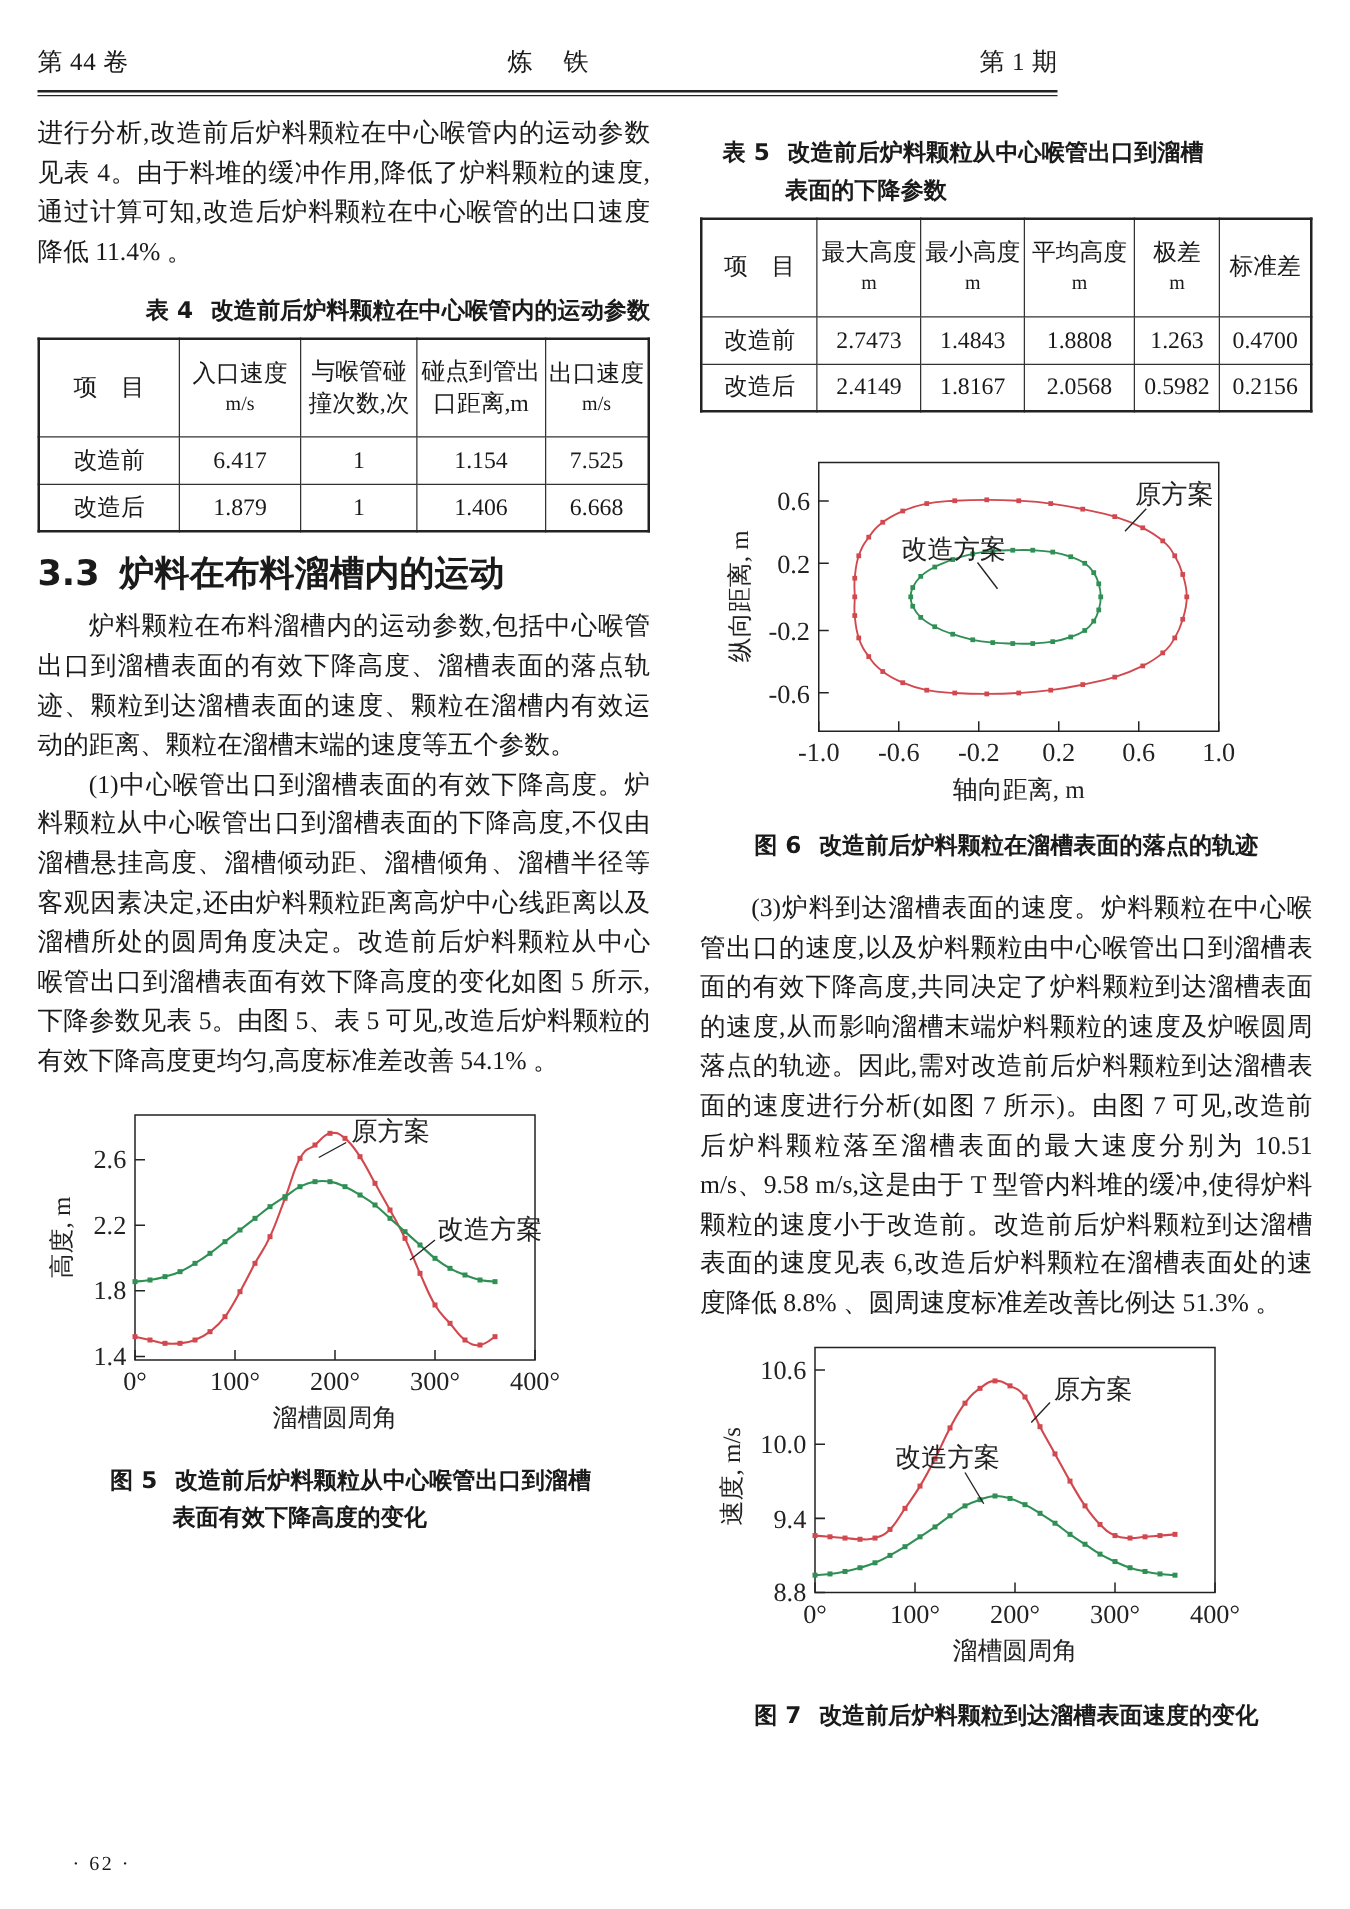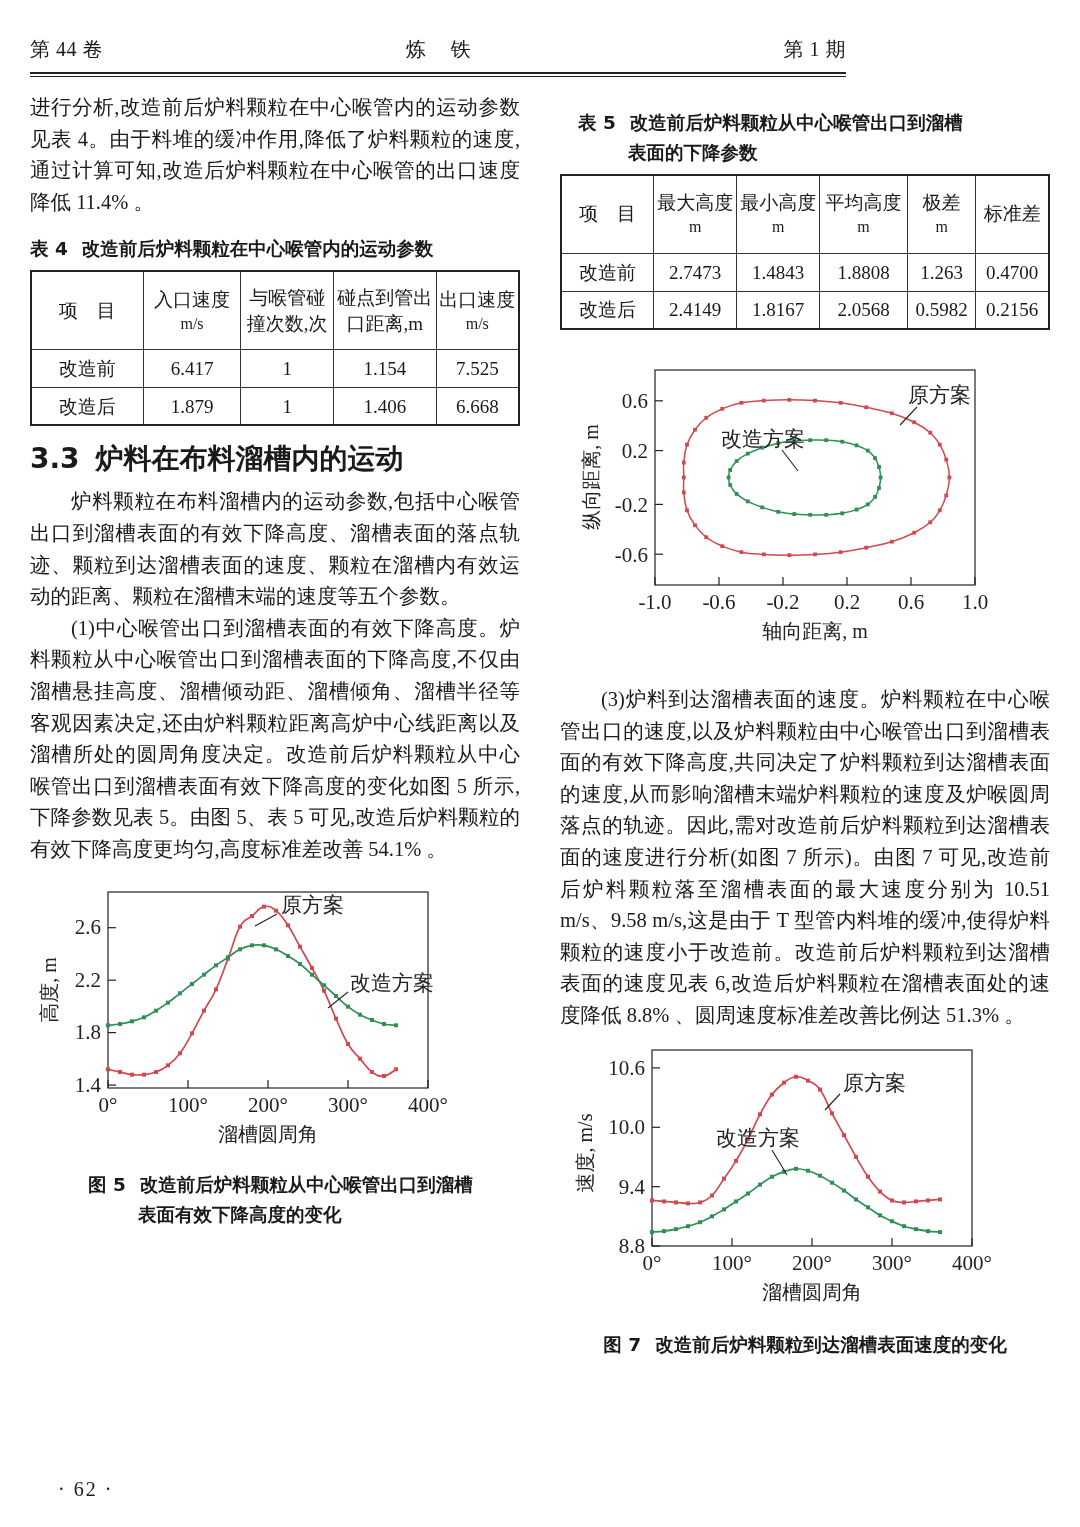--- a/index.html
+++ b/index.html
@@ -50,21 +50,21 @@
     font-weight:bold;
     letter-spacing:0px;
   }
   h3.section .num { margin-right:16px; }
 
   
   .tbl-caption {
     font-family:"DejaVu Sans","Liberation Sans",sans-serif;
     font-weight:bold;
     font-size:18.5px;
-    text-align:left;
+    text-align:right;
     line-height:30px;
     margin:16px 0 6px 0;
   }
   .tbl-caption .lbl { margin-right:14px; }
   .tbl-caption.two-line { text-align:left; padding-left:18px; }
   .tbl-caption.two-line .l2 { display:block; padding-left:50px; }
 
   table.data {
     border-collapse:collapse;
     width:100%;
@@ -99,21 +99,21 @@
   .fig-caption.two-line .l2 { display:block; padding-left:50px; }
 
   svg { display:block; }
   .ax-num { font-family:"Liberation Serif","DejaVu Serif",serif; font-size:21px; fill:#222; }
   .ax-lbl-cn { font-family:"Liberation Serif","DejaVu Serif",serif; font-size:20px; fill:#222; }
   .ser-lbl { font-family:"Liberation Serif","DejaVu Serif",serif; font-size:21px; fill:#222; }
 
   
   .folio {
     position:absolute; left:58px; bottom:26px;
-    font-size:20px; letter-spacing:2px;text-align:right;
+    font-size:16px; letter-spacing:2px;text-align:right;
   }
 </style>
 </head>
 <body>
 
 <div class="page">
 
   <div class="runhead">
     <span>第 44 卷</span>
     <span class="center">炼 铁</span>
@@ -424,23 +424,26 @@
             <rect x="294.70" y="155.70" width="3.8" height="3.8" fill="#2f8f55"></rect>
             <rect x="305.90" y="150.47" width="3.8" height="3.8" fill="#2f8f55"></rect>
             <rect x="313.10" y="143.01" width="3.8" height="3.8" fill="#2f8f55"></rect>
             <rect x="317.10" y="134.05" width="3.8" height="3.8" fill="#2f8f55"></rect>
           </g>
         <line x1="340" y1="73" x2="357" y2="55" stroke="#222" stroke-width="1.1"></line>
         <text class="ser-lbl" x="348" y="50">原方案</text>
         <line x1="222" y1="98" x2="238" y2="119" stroke="#222" stroke-width="1.1"></line>
         <text class="ser-lbl" x="161" y="94">改造方案</text>
       </svg>
+      <div class="fig-caption">
+        <span class="lbl">图 6</span><span>改造前后炉料颗粒在溜槽表面的落点的轨迹</span>
+      </div>
     </div>
 
-    <p class="body indent" style="margin-top:32px;">(3)炉料到达溜槽表面的速度。炉料颗粒在中心喉管出口的速度,以及炉料颗粒由中心喉管出口到溜槽表面的有效下降高度,共同决定了炉料颗粒到达溜槽表面的速度,从而影响溜槽末端炉料颗粒的速度及炉喉圆周落点的轨迹。因此,需对改造前后炉料颗粒到达溜槽表面的速度进行分析(如图 7 所示)。由图 7 可见,改造前后炉料颗粒落至溜槽表面的最大速度分别为 10.51 m/s、9.58 m/s,这是由于 T 型管内料堆的缓冲,使得炉料颗粒的速度小于改造前。改造前后炉料颗粒到达溜槽表面的速度见表 6,改造后炉料颗粒在溜槽表面处的速度降低 8.8% 、圆周速度标准差改善比例达 51.3% 。</p>
+    <p class="body indent" style="margin-top:20px;">(3)炉料到达溜槽表面的速度。炉料颗粒在中心喉管出口的速度,以及炉料颗粒由中心喉管出口到溜槽表面的有效下降高度,共同决定了炉料颗粒到达溜槽表面的速度,从而影响溜槽末端炉料颗粒的速度及炉喉圆周落点的轨迹。因此,需对改造前后炉料颗粒到达溜槽表面的速度进行分析(如图 7 所示)。由图 7 可见,改造前后炉料颗粒落至溜槽表面的最大速度分别为 10.51 m/s、9.58 m/s,这是由于 T 型管内料堆的缓冲,使得炉料颗粒的速度小于改造前。改造前后炉料颗粒到达溜槽表面的速度见表 6,改造后炉料颗粒在溜槽表面处的速度降低 8.8% 、圆周速度标准差改善比例达 51.3% 。</p>
 
     <div class="fig-box" style="margin-top:6px;">
       <svg width="450" height="282" viewBox="0 0 450 282">
         <rect x="92" y="12" width="320" height="196" fill="#ffffff" stroke="#222" stroke-width="1.2"></rect>
         <g>
           <line x1="92" y1="29.9" x2="100" y2="29.9" stroke="#222" stroke-width="1.2"></line>
           <line x1="92" y1="89.3" x2="100" y2="89.3" stroke="#222" stroke-width="1.2"></line>
           <line x1="92" y1="148.7" x2="100" y2="148.7" stroke="#222" stroke-width="1.2"></line>
           <line x1="92" y1="208" x2="100" y2="208" stroke="#222" stroke-width="1.2"></line>
           <text class="ax-num" x="85" y="37" text-anchor="end">10.6</text>

